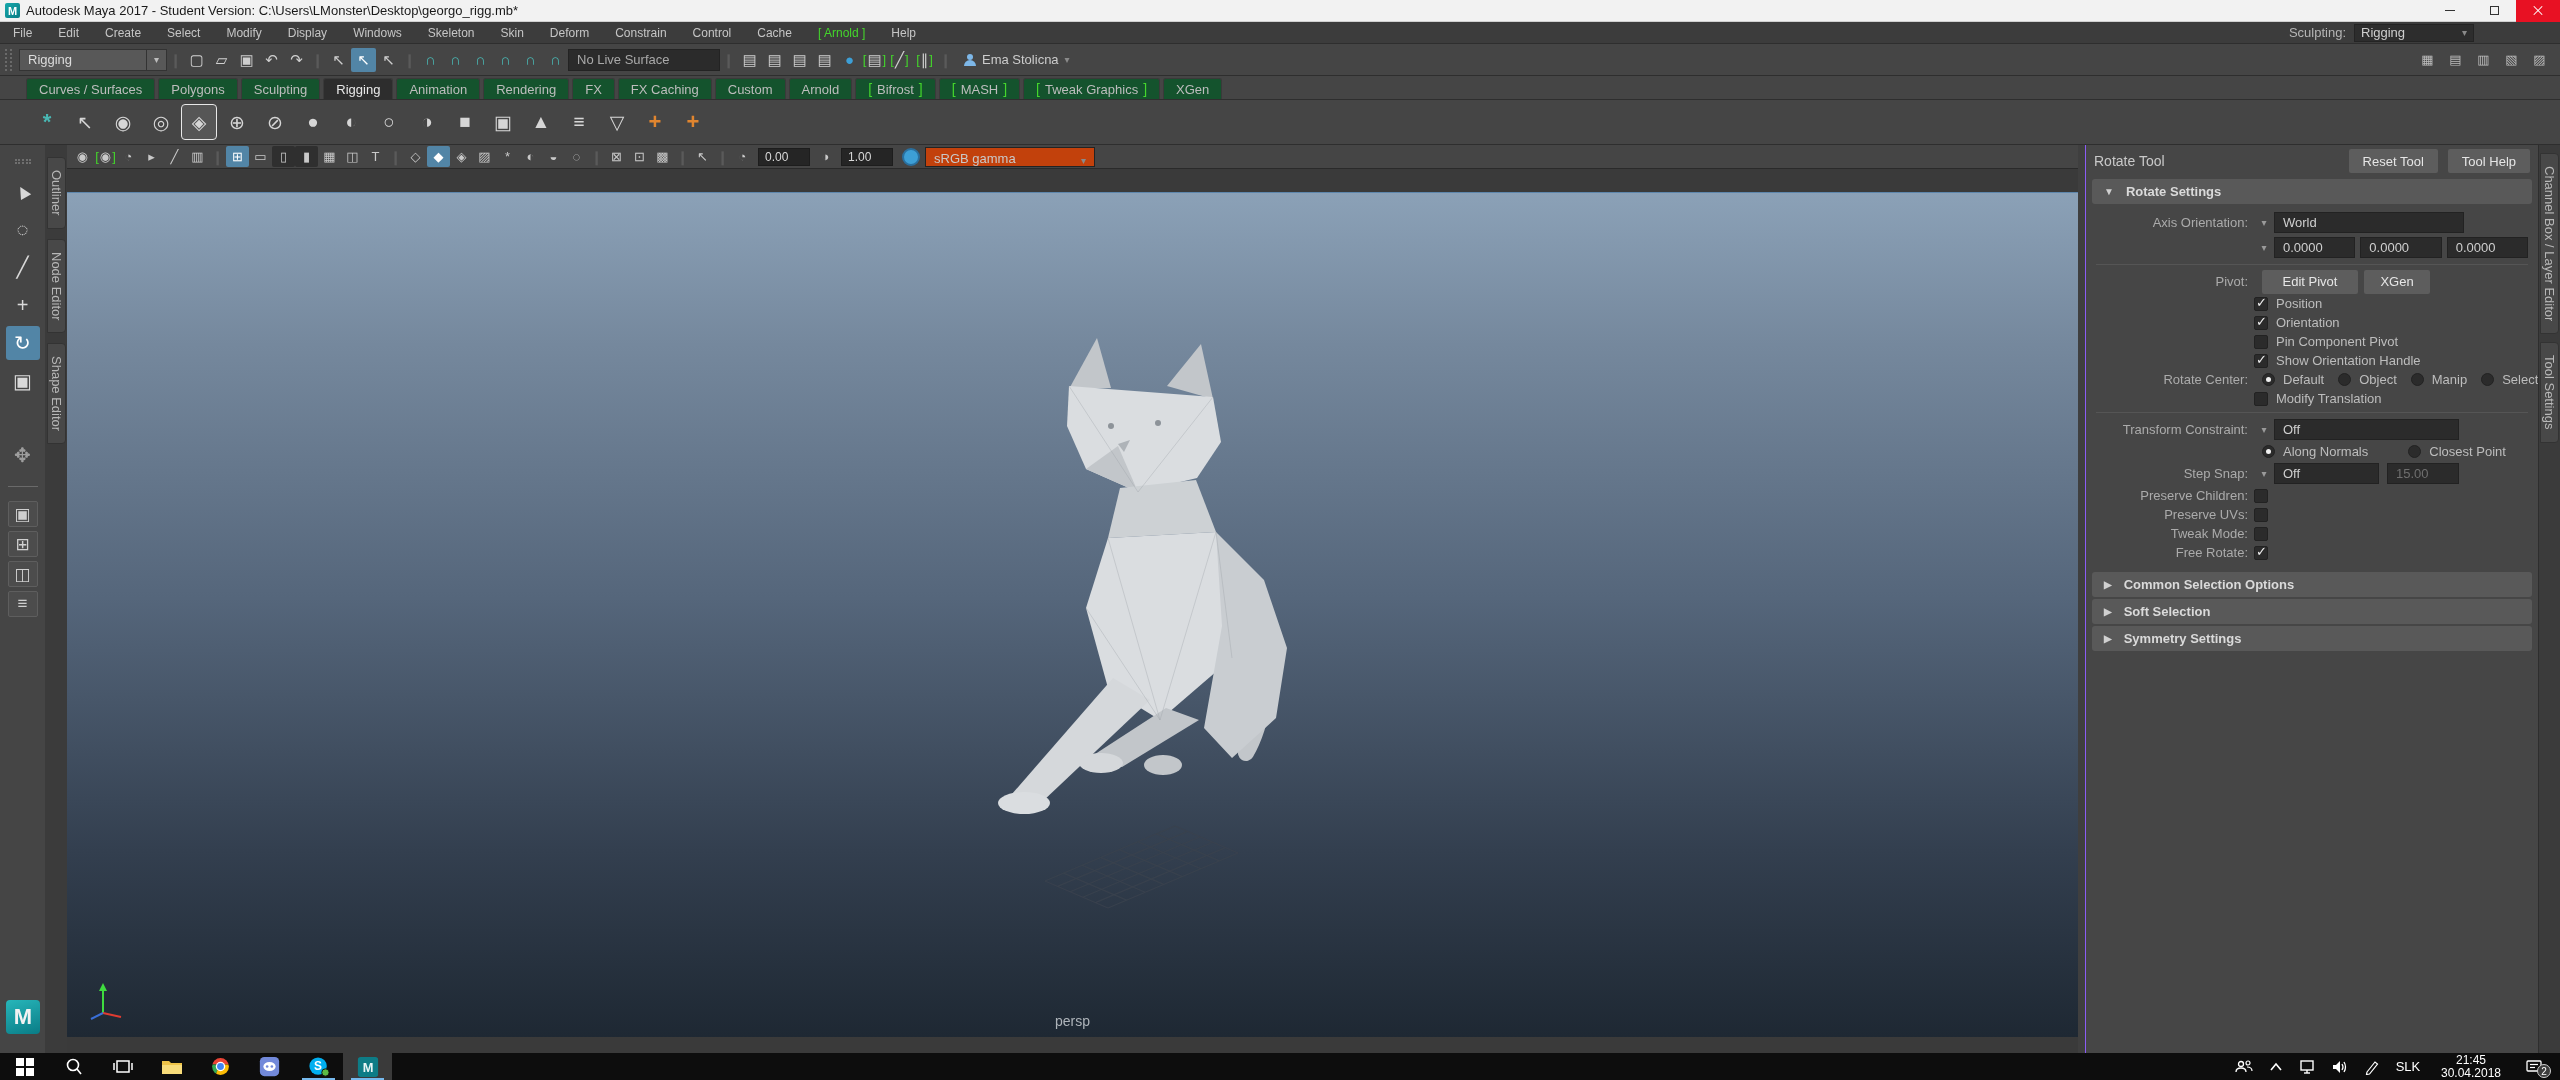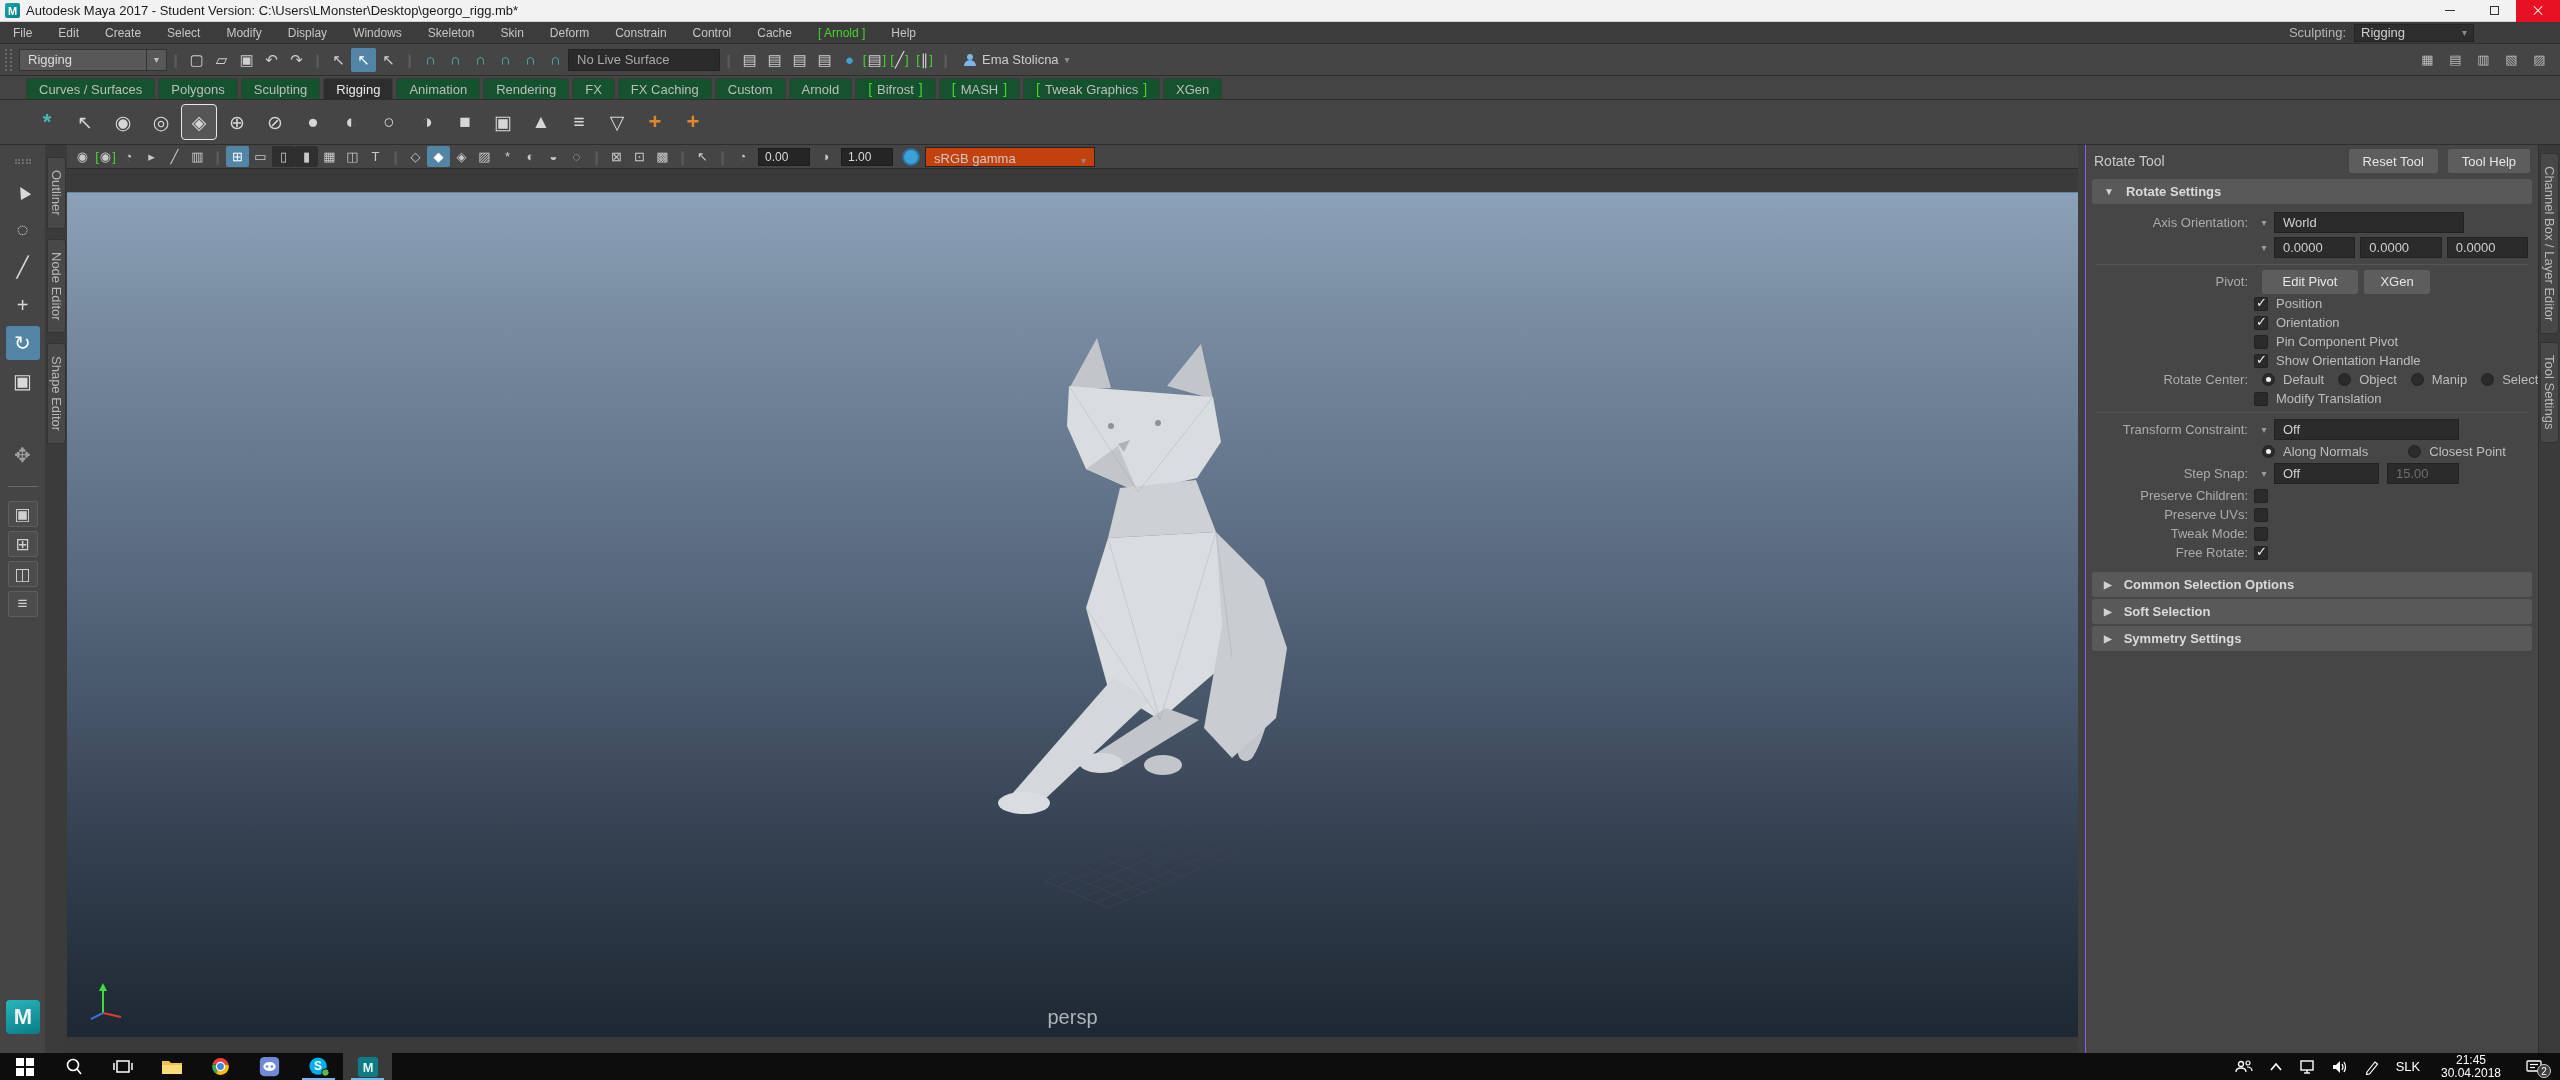--- a/index.html
+++ b/index.html
@@ -88,21 +88,21 @@
   .panel-toolbar{height:24px;background:#454545;display:flex;align-items:center;border-bottom:1px solid #2a2a2a;padding-left:4px;}
   .pt-ic{width:23px;height:21px;display:flex;align-items:center;justify-content:center;font-size:13px;color:#c9c9c9;border-radius:2px;}
   .pt-ic.active{background:#5285a6;color:#fff;}
   .pt-ic.dark{background:#2f2f2f;}
   .pt-ic.brk::before{content:"[";color:#44d62c;margin-right:1px;} .pt-ic.brk::after{content:"]";color:#44d62c;margin-left:1px;}
   .pt-field{background:#252525;color:#d8d8d8;font-size:12px;height:18px;width:52px;display:flex;align-items:center;padding:0 6px;margin:0 4px;border:1px solid #1d1d1d;}
   .cmtoggle{width:18px;height:18px;border-radius:50%;background:#3d9fd6;margin:0 5px;border:2px solid #2a740; border:2px solid #2a6f9e;}
   .csdd{background:#c2410c;border:1px solid #232323;color:#c9c9c9;font-size:13px;height:20px;display:flex;align-items:flex-end;padding:0 8px;width:170px;}
   .csdd::after{content:"▾";margin-left:auto;color:#8a8a8a;font-size:10px;}
   .viewport{position:absolute;left:0;top:47px;width:2011px;height:845px;background:linear-gradient(180deg,#8ba1b7 0%,#75889d 18%,#55667b 48%,#333f4f 78%,#1e2833 100%);border-top:1px solid #5e87ad;overflow:hidden;}
-  .persp{position:absolute;left:0;right:0;bottom:8px;text-align:center;color:#aeb4ba;font-size:20px;}
+  .persp{position:absolute;left:0;right:0;bottom:8px;text-align:center;color:#aeb4ba;font-size:14px;}
   .cat{position:absolute;left:903px;top:133px;width:360px;height:620px;}
   .axis{position:absolute;left:16px;bottom:14px;width:44px;height:44px;}
 
   
   .rightpanel{position:absolute;left:2085px;top:0;width:453px;height:908px;background:#464646;border-left:1px solid #8b5cf6;font-size:14px;}
   .ts-head{display:flex;align-items:center;height:32px;padding:0 8px;gap:10px;}
   .ts-title{color:#c9c9c9;font-size:14px;margin-right:auto;}
   .btn{background:#5d5d5d;color:#e6e6e6;border:none;font-size:13px;height:24px;border-radius:2px;padding:0 14px;}
   .sect{height:25px;margin:2px 6px;background:#595959;border-radius:3px;display:flex;align-items:center;gap:12px;padding:0 12px;color:#dadada;font-weight:bold;font-size:13px;}
   .tri{font-size:10px;color:#d0d0d0;}

